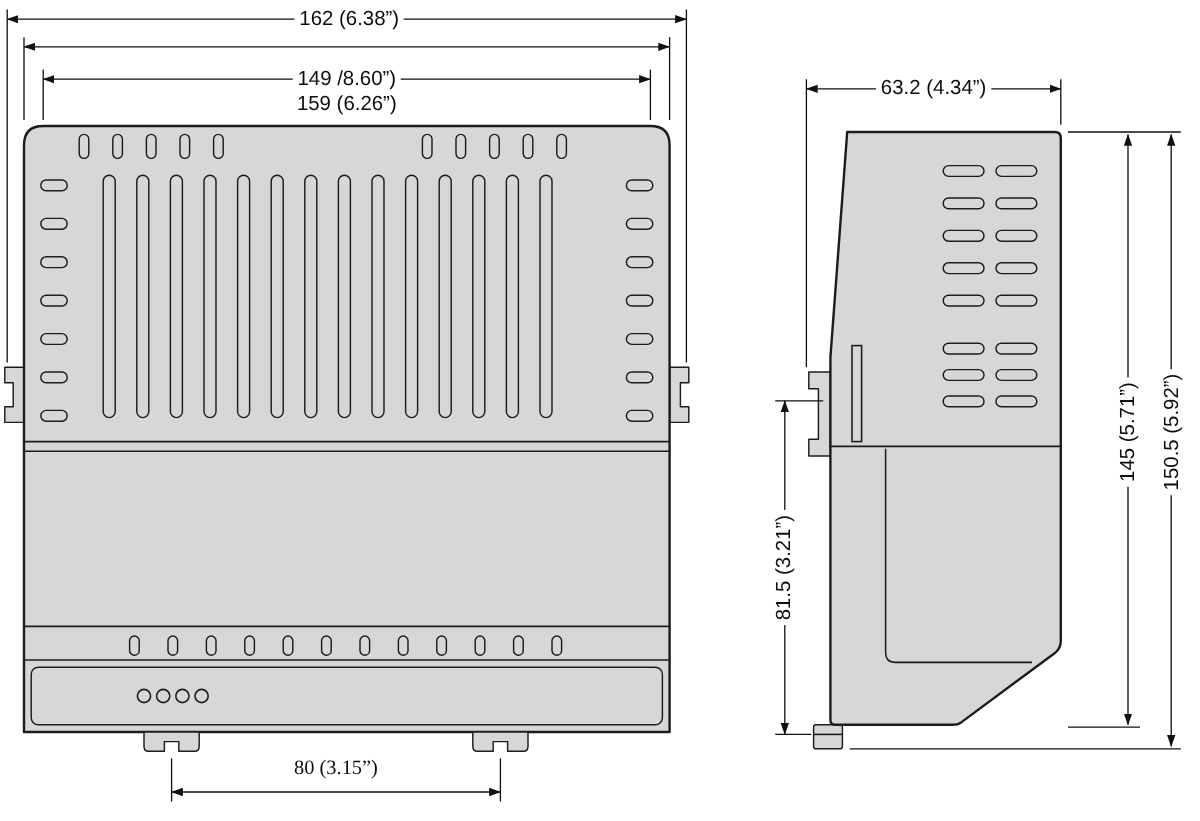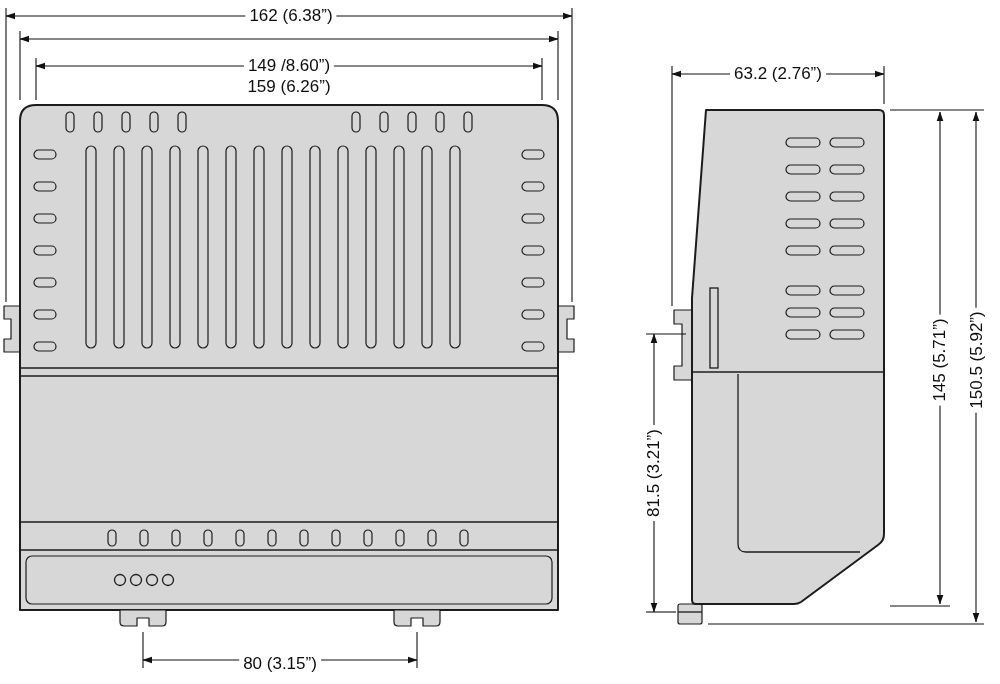--- a/index.html
+++ b/index.html
@@ -218,19 +218,19 @@
         <line x1="646" y1="334" x2="686" y2="334"></line>
         <line x1="646" y1="612" x2="676" y2="612"></line>
         <line x1="654" y1="334" x2="654" y2="612" marker-start="url(#arr)" marker-end="url(#arr)"></line>
       </g>
     </g>
   </svg>
 
   <div class="dim-label" style="left:291px; top:16px;">162 (6.38”)</div>
   <div class="dim-label" style="left:289px; top:39px;margin-top:48px;">159 (6.26”)</div>
   <div class="dim-label" style="left:289px; top:66px;">149 /8.60”)</div>
-  <div class="dim-label" style="left:280px; top:664px;">80 (3.15”)</div>
-  <div class="dim-label" style="left:778px; top:74px;">63.2 (2.76”)</div>
+  <div class="dim-label" style="left:280px; top:640px;font-family:Liberation Serif, serif;">80 (3.15”)</div>
+  <div class="dim-label" style="left:778px; top:74px;">63.2 (4.34”)</div>
   <div class="dim-label vertical" style="left:654px; top:473px;">81.5 (3.21”)</div>
   <div class="dim-label vertical" style="left:940px; top:360px;">145 (5.71”)</div>
   <div class="dim-label vertical" style="left:977px; top:360px;">150.5 (5.92”)</div>
 
 </div>
 
 </body></html>

